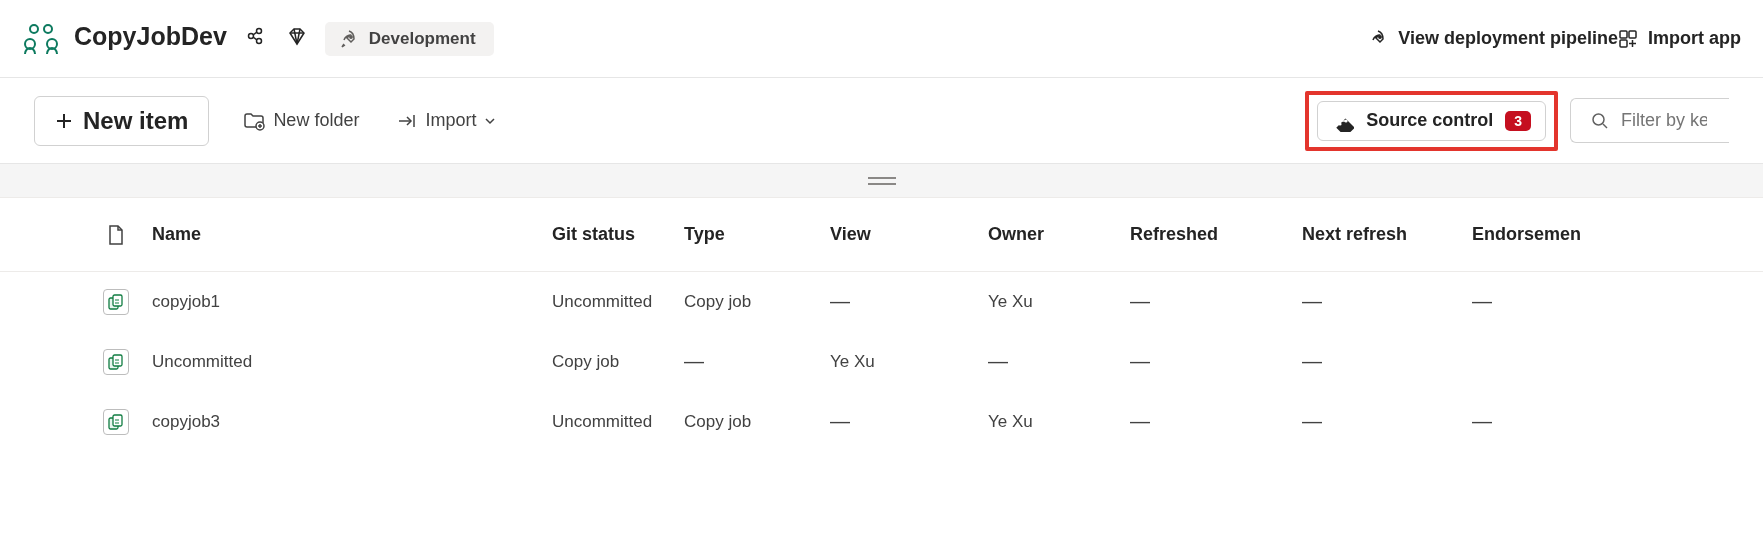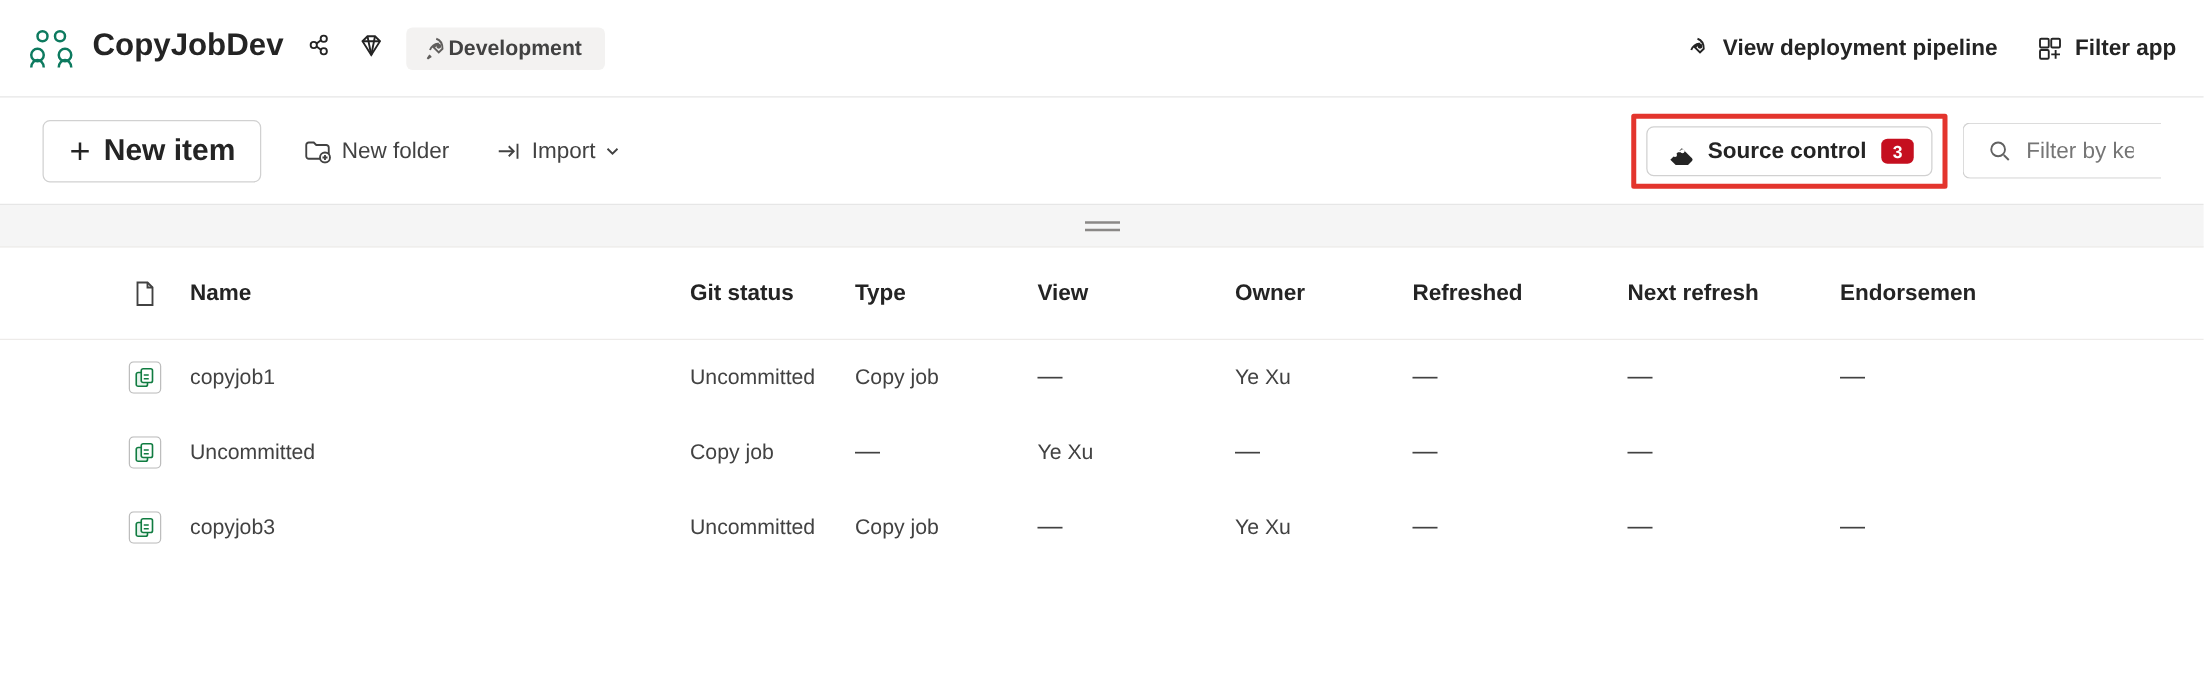--- a/index.html
+++ b/index.html
@@ -36,33 +36,32 @@
     display: inline-flex;
     align-items: center;
     justify-content: center;
     width: 28px;
     height: 28px;
     cursor: pointer;
   }
   .pill {
     display: inline-flex;
     align-items: center;
-    gap: 0;
+    gap: 10px;
     background: #f3f2f1;
     border-radius: 5px;
     padding: 7px 18px 7px 14px;
     font-size: 17px;
     font-weight: 600;
     color: #424242;
     cursor: pointer;
   }
   .header-right {
     margin-left: auto;
     display: flex;
-    gap: 32px;
   }
   .hdr-link {
     display: inline-flex;
     align-items: center;
     gap: 10px;
     font-size: 18px;
     font-weight: 600;
     color: #242424;
     cursor: pointer;
   }
@@ -266,21 +265,21 @@
       </svg>
       <span>View deployment pipeline</span>
     </span>
     <span class="hdr-link">
       <svg width="20" height="20" viewBox="0 0 20 20" fill="none" stroke="#242424" stroke-width="1.5">
         <rect x="2" y="2" width="7" height="7" rx="1"></rect>
         <rect x="11" y="2" width="7" height="7" rx="1"></rect>
         <rect x="2" y="11" width="7" height="7" rx="1"></rect>
         <path d="M14.5 11v7M11 14.5h7"></path>
       </svg>
-      <span>Filter app</span>
+      <span>Import app</span>
     </span>
   </div>
 </div>
 
 <div class="toolbar">
   <button class="btn-newitem">
     <svg width="18" height="18" viewBox="0 0 18 18" stroke="#242424" stroke-width="2" fill="none">
       <line x1="9" y1="2" x2="9" y2="16"></line>
         <line x1="2" y1="9" x2="16" y2="9"></line>
     </svg>

